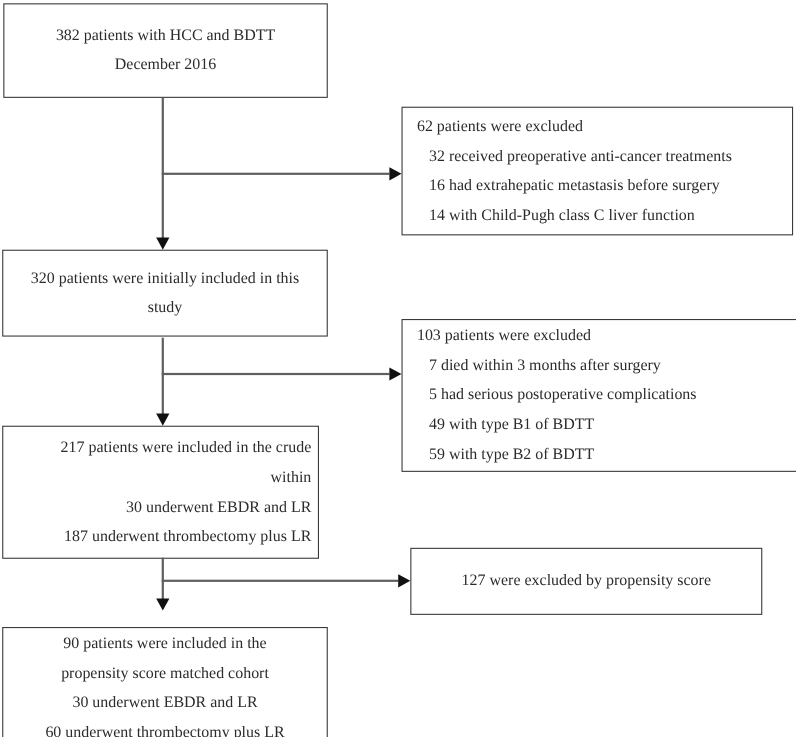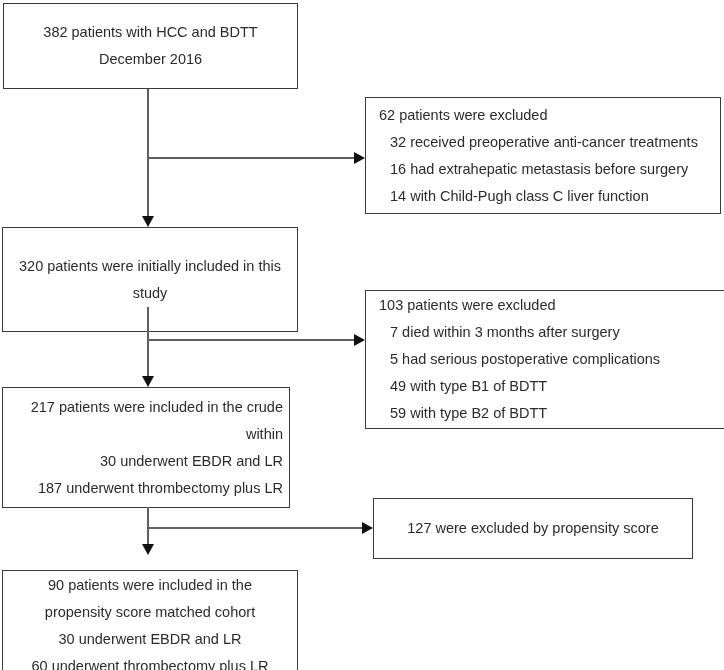--- a/index.html
+++ b/index.html
@@ -5,21 +5,21 @@
   html, body {
     margin: 0;
     padding: 0;
     background: #ffffff;
   }
   #stage {
     position: relative;
     width: 724px;
     height: 670px;
     background: #ffffff;
-    font-family: Liberation Sans, sans-serif;
+    font-family: Liberation Serif, serif;
     font-size: 14.5px;
     line-height: 27px;
     color: #2b2b2b;
     overflow: hidden;
   }
   .box {
     position: absolute;
     box-sizing: border-box;
     background: #ffffff;
     border: 1px solid #3a3a3a;
@@ -66,21 +66,21 @@
     <div class="line">December 2016</div>
   </div>
 
   <div class="box listing" style="left:365px; top:97px; width:356px; height:117px;">
     <div class="line">62 patients were excluded</div>
     <div class="line list-item">32 received preoperative anti-cancer treatments</div>
     <div class="line list-item">16 had extrahepatic metastasis before surgery</div>
     <div class="line list-item">14 with Child-Pugh class C liver function</div>
   </div>
 
-  <div class="box centered" style="left:2px; top:227px; width:296px; height:105px;">
+  <div class="box centered" style="left:2px; top:227px; width:296px; height:79px;">
     <div class="line">320 patients were initially included in this</div>
     <div class="line">study</div>
   </div>
 
   <div class="box listing" style="left:365px; top:290px; width:384px; height:139px;">
     <div class="line">103 patients were excluded</div>
     <div class="line list-item">7 died within 3 months after surgery</div>
     <div class="line list-item">5 had serious postoperative complications</div>
     <div class="line list-item">49 with type B1 of BDTT</div>
     <div class="line list-item">59 with type B2 of BDTT</div>

